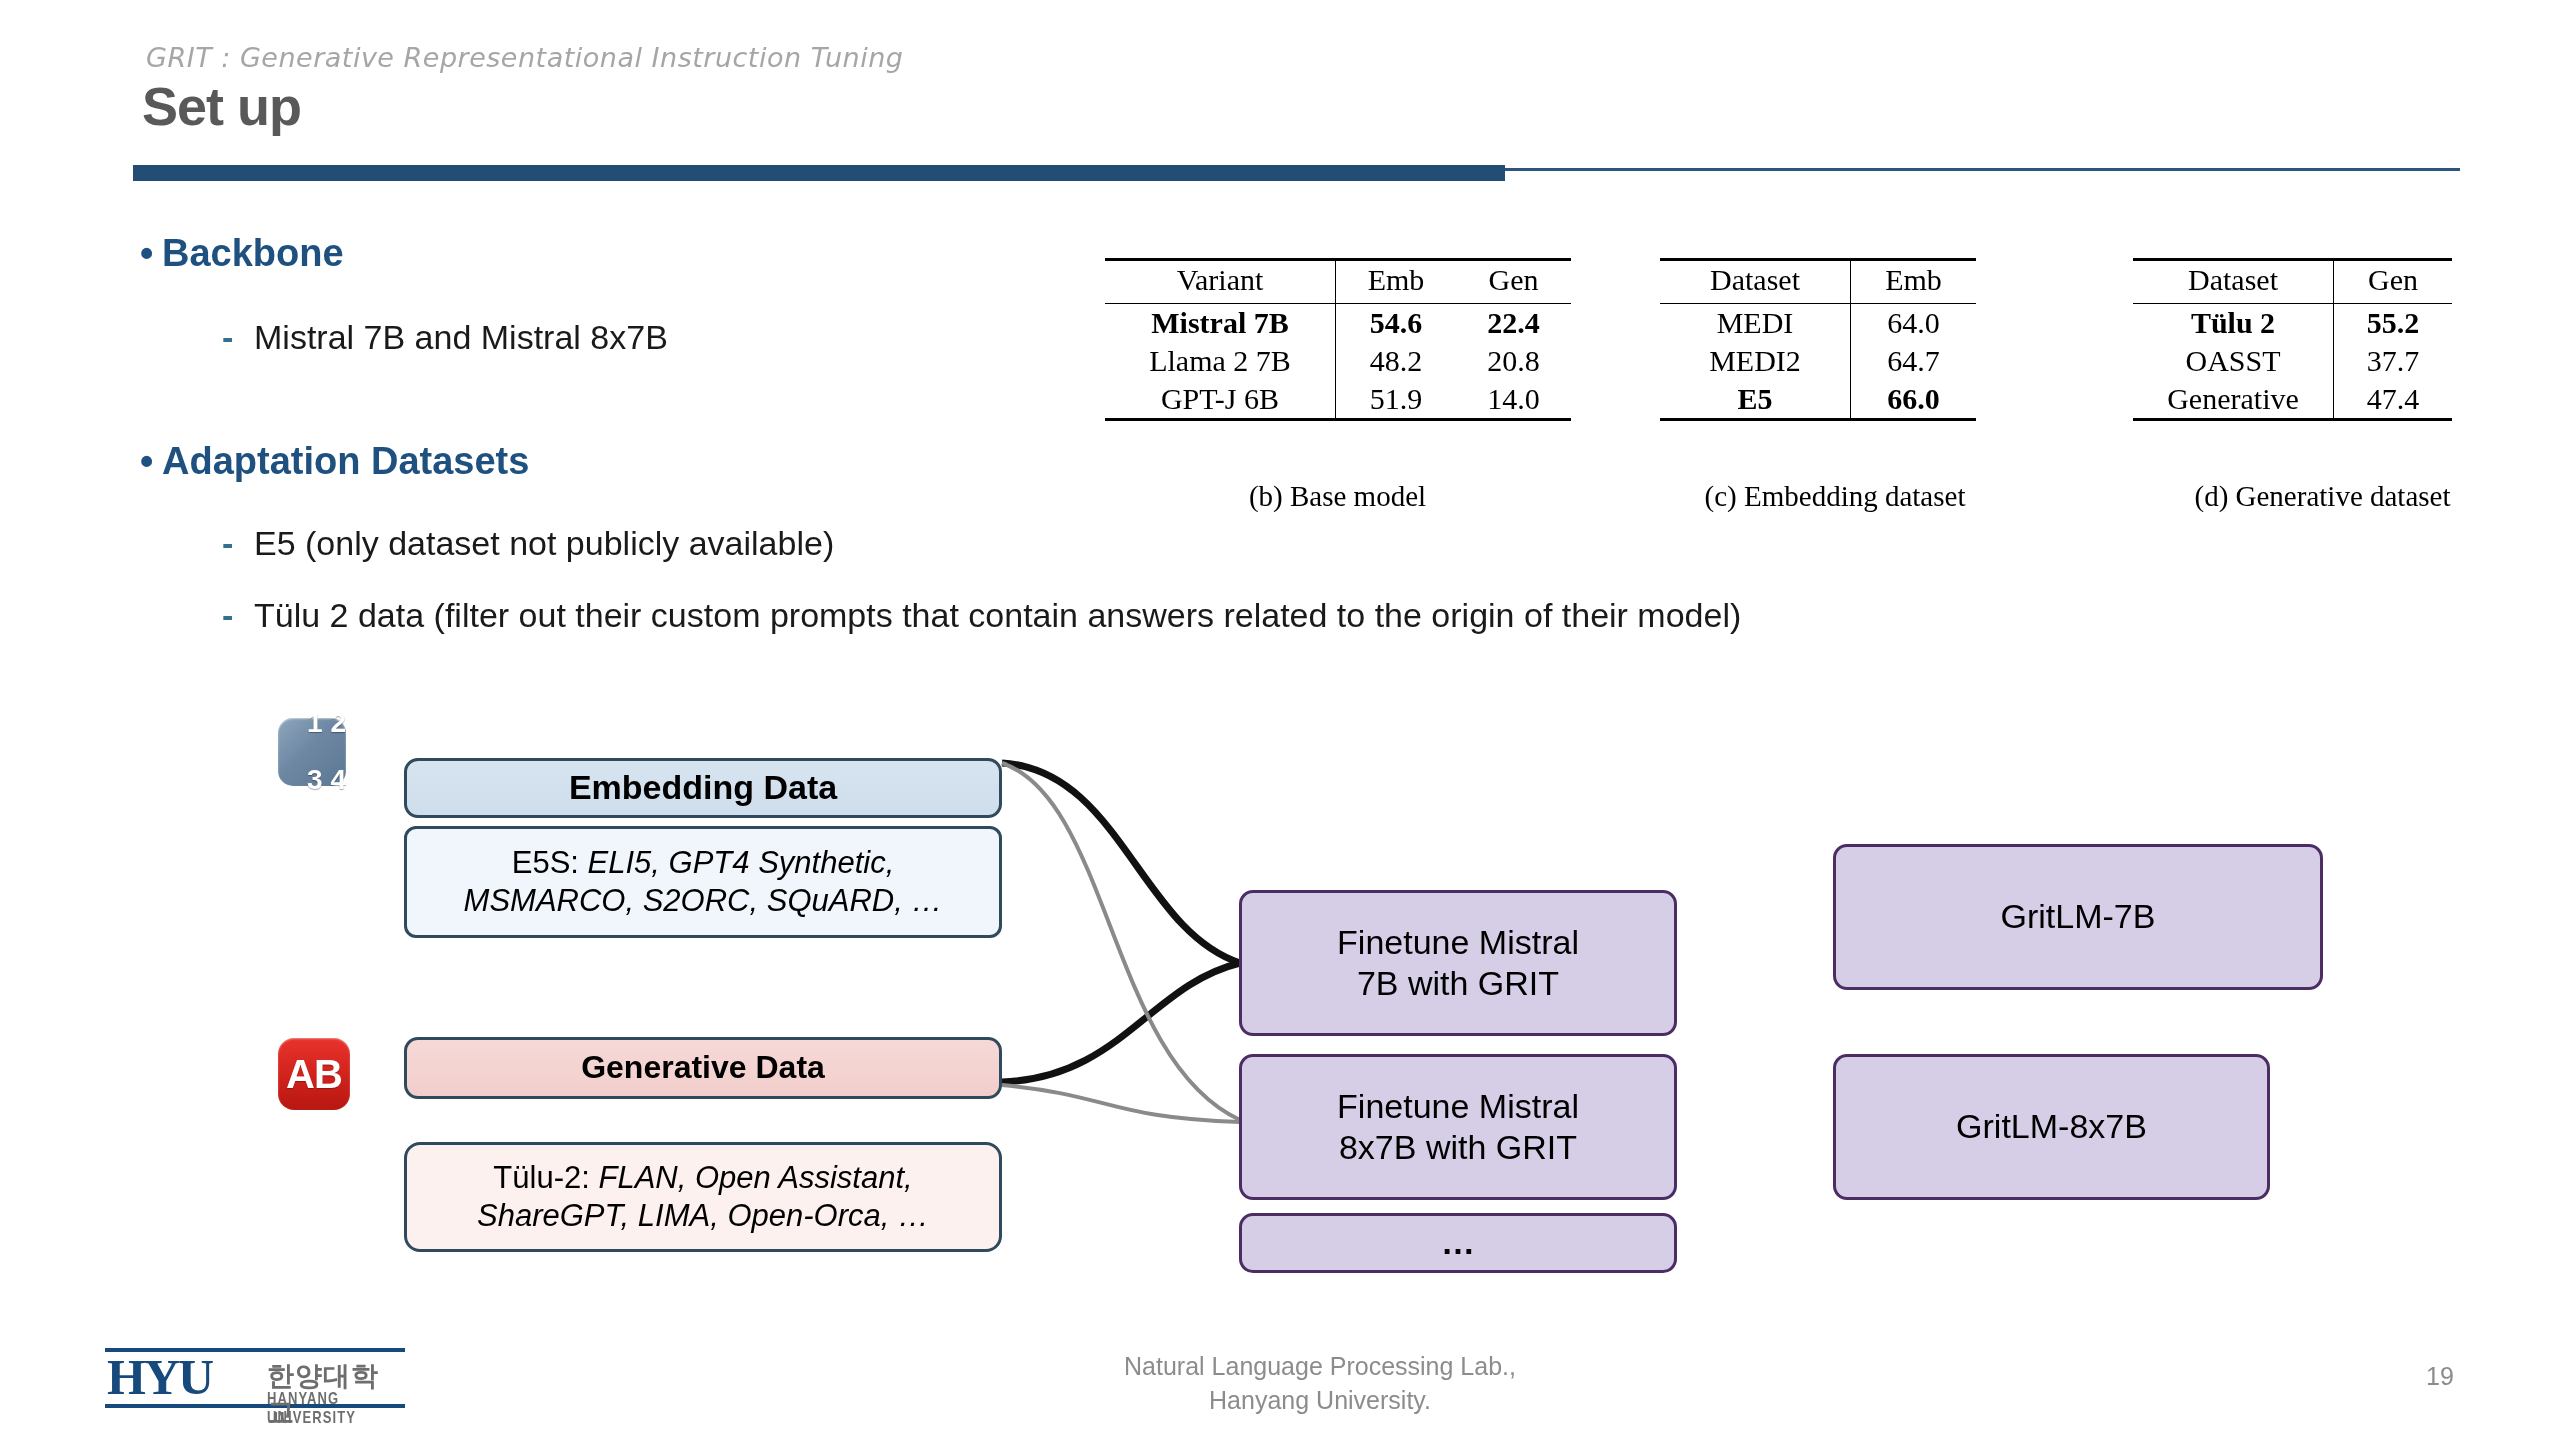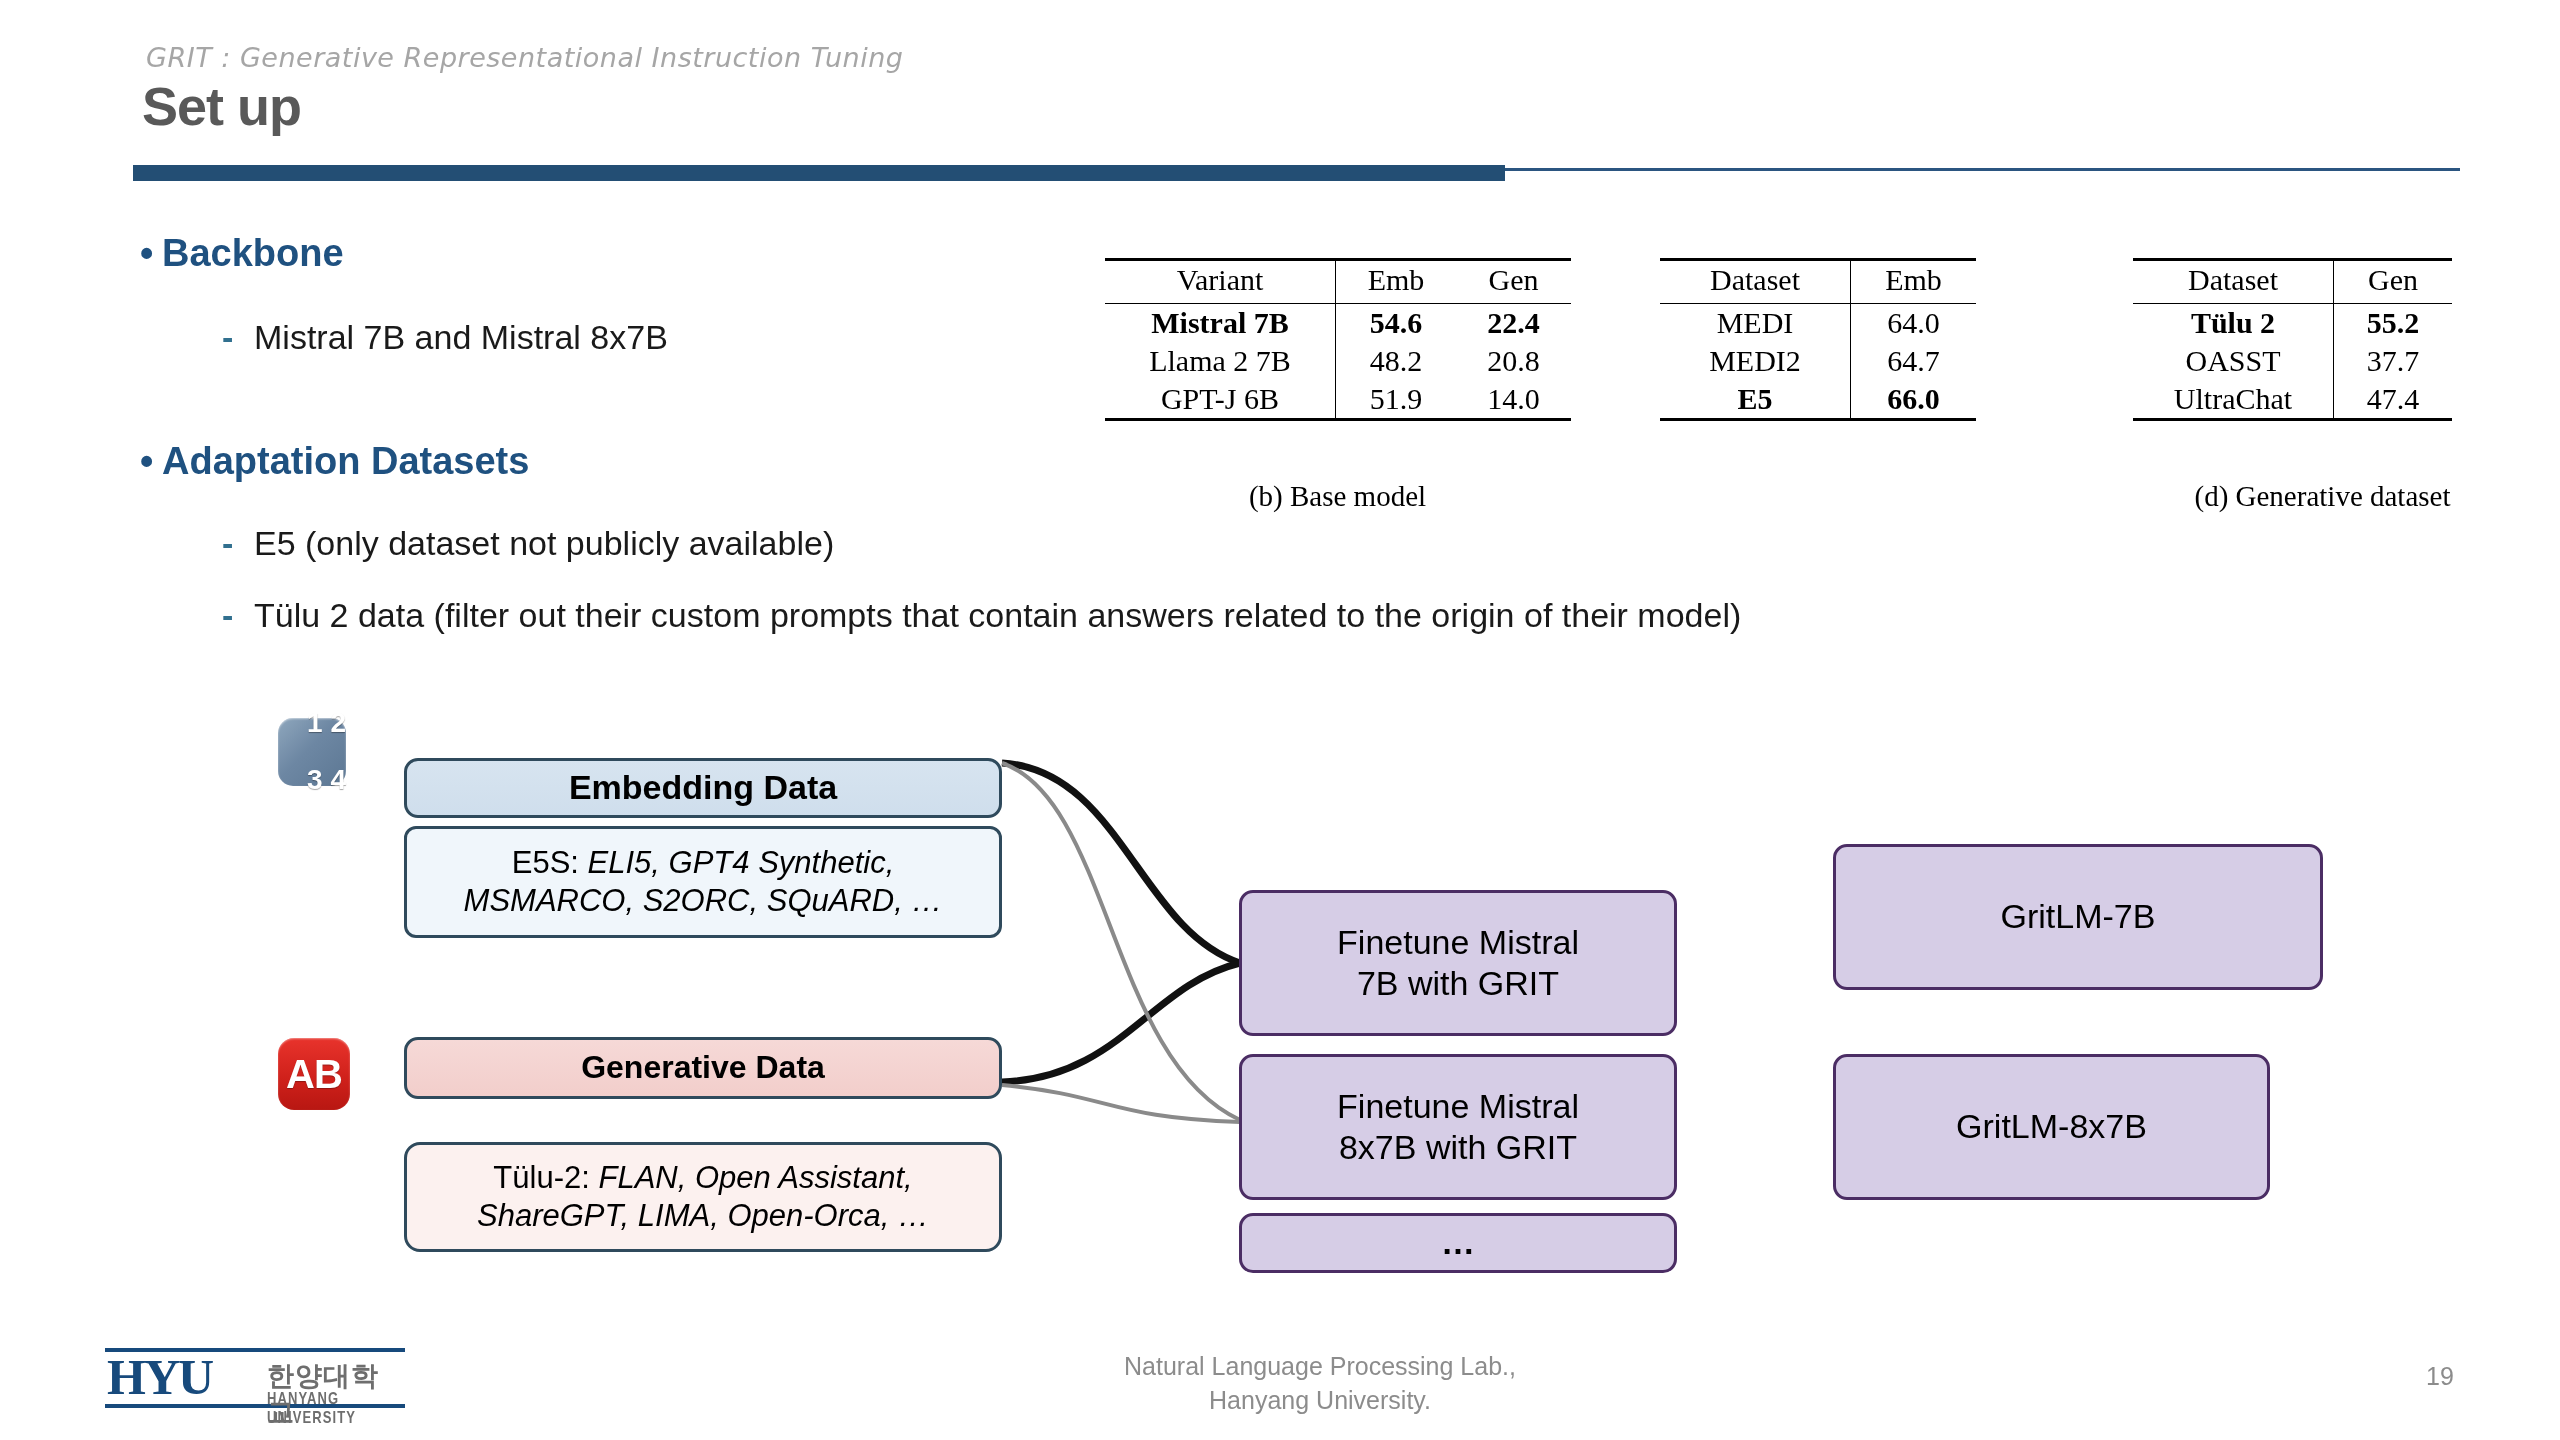--- a/index.html
+++ b/index.html
@@ -233,20 +233,21 @@
         <td class="ctr">MEDI2</td>
         <td class="ctr vsep">64.7</td>
       </tr>
       <tr>
         <td class="ctr bold botrule">E5</td>
         <td class="ctr bold vsep botrule">66.0</td>
       </tr>
     </tbody>
       </table>
   </div>
+  <div class="cap cap-c">(c)  Embedding dataset</div>
 
   <div class="tbl tbl-d">
     <table>
       <tbody>
           <tr>
         <th class="toprule ctr" style="width:200px">Dataset</th>
         <th class="toprule ctr vsep" style="width:118px">Gen</th>
       </tr>
       <tr>
         <td class="midrule"></td>
@@ -254,21 +255,21 @@
       </tr>
       <tr>
         <td class="ctr bold">Tülu 2</td>
         <td class="ctr bold vsep">55.2</td>
       </tr>
       <tr>
         <td class="ctr">OASST</td>
         <td class="ctr vsep">37.7</td>
       </tr>
       <tr>
-        <td class="ctr botrule">UltraChat</td>
+        <td class="ctr botrule">Generative</td>
         <td class="ctr vsep botrule">47.4</td>
       </tr>
     </tbody>
       </table>
   </div>
   <div class="cap cap-d">(d)  Generative dataset</div>
 
   <svg class="links" viewBox="0 0 2560 1440">
 
     <path d="M1002,763 C1120,770 1140,930 1240,963" fill="none" stroke="#111" stroke-width="7"></path>

